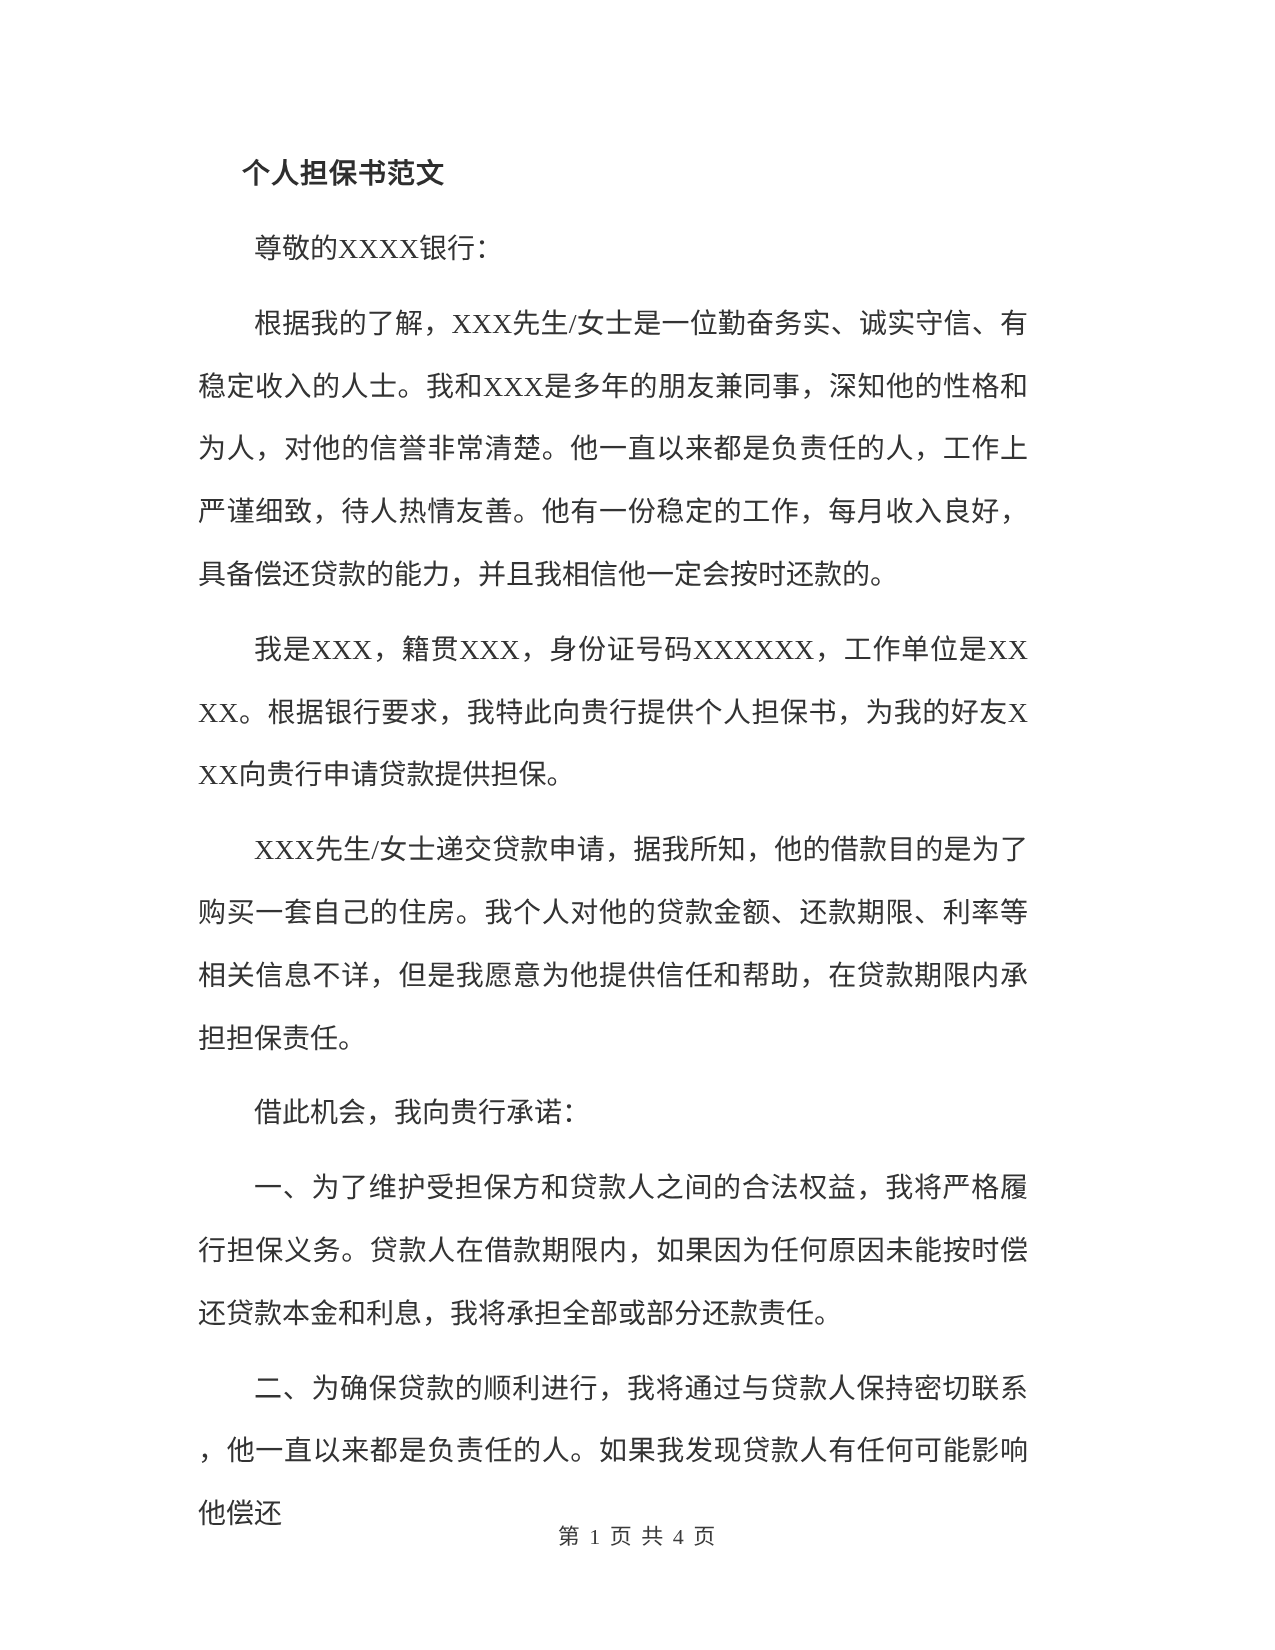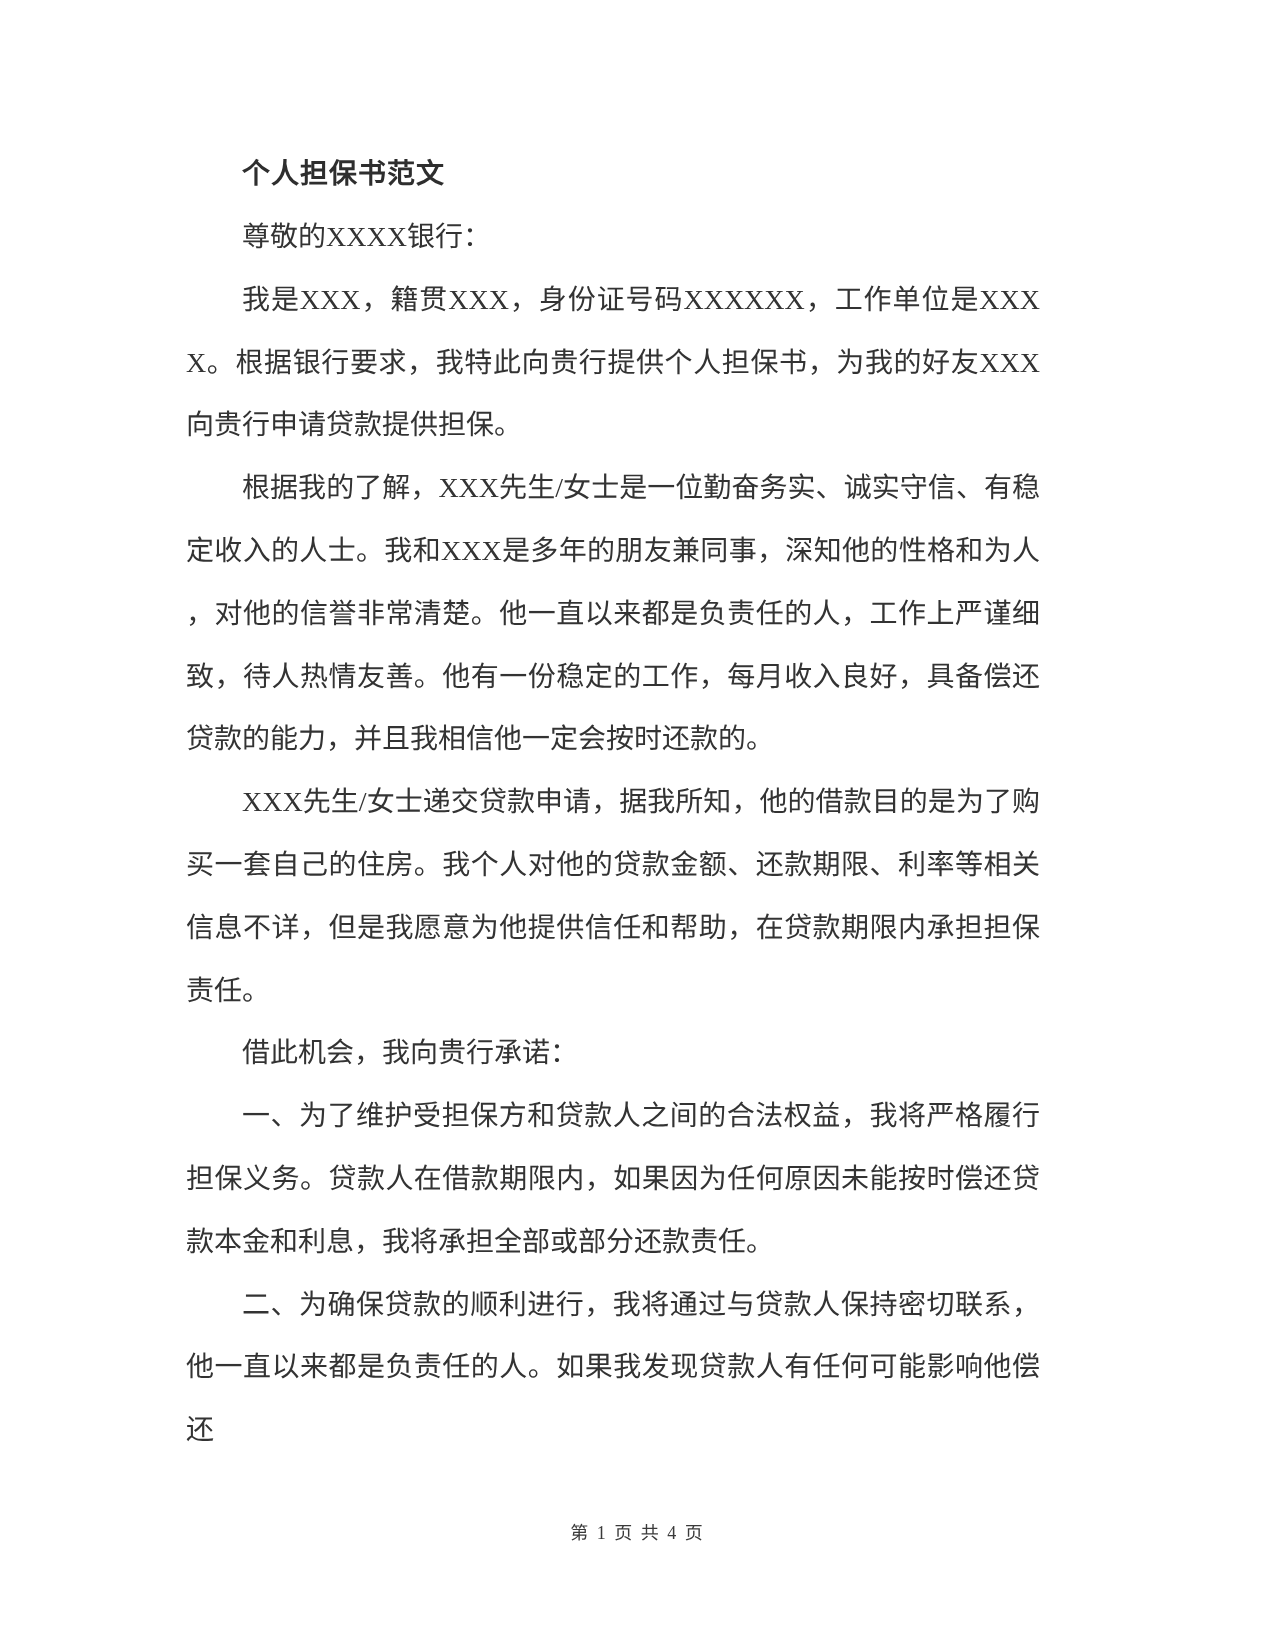--- a/index.html
+++ b/index.html
@@ -25,52 +25,52 @@
     font-size: 28px;
     font-weight: 700;
     line-height: 64px;
     letter-spacing: 1px;
     color: #2e2e2e;
   }
   .doc-body {
     margin: 0;
   }
   .doc-body p {
-    margin: 0;
+    margin: 12px;
     font-size: 28px;
     line-height: 62.8px;
     text-indent: 2em;              
     text-align: justify;
     text-justify: inter-ideograph;
     line-break: anywhere;          
     word-break: break-all;
     color: #333333;
   }
   .page-footer {
     position: absolute;
     left: 0;
     top: 1518px;
     width: 100%;
     text-align: center;
-    font-size: 18px;
+    font-size: 22px;
     letter-spacing: 2px;
     color: #3a3a3a;
   }
 </style>
 </head>
 <body>
 
 <div class="page">
 
   <h1 class="doc-title">个人担保书范文</h1>
 
   <div class="doc-body">
     <p>尊敬的XXXX银行：</p>
+    <p>根据我的了解，XXX先生/女士是一位勤奋务实、诚实守信、有稳定收入的人士。我和XXX是多年的朋友兼同事，深知他的性格和为人，对他的信誉非常清楚。他一直以来都是负责任的人，工作上严谨细致，待人热情友善。他有一份稳定的工作，每月收入良好，具备偿还贷款的能力，并且我相信他一定会按时还款的。</p>
     <p>我是XXX，籍贯XXX，身份证号码XXXXXX，工作单位是XXXX。根据银行要求，我特此向贵行提供个人担保书，为我的好友XXX向贵行申请贷款提供担保。</p>
-    <p>根据我的了解，XXX先生/女士是一位勤奋务实、诚实守信、有稳定收入的人士。我和XXX是多年的朋友兼同事，深知他的性格和为人，对他的信誉非常清楚。他一直以来都是负责任的人，工作上严谨细致，待人热情友善。他有一份稳定的工作，每月收入良好，具备偿还贷款的能力，并且我相信他一定会按时还款的。</p>
     <p>XXX先生/女士递交贷款申请，据我所知，他的借款目的是为了购买一套自己的住房。我个人对他的贷款金额、还款期限、利率等相关信息不详，但是我愿意为他提供信任和帮助，在贷款期限内承担担保责任。</p>
     <p>借此机会，我向贵行承诺：</p>
     <p>一、为了维护受担保方和贷款人之间的合法权益，我将严格履行担保义务。贷款人在借款期限内，如果因为任何原因未能按时偿还贷款本金和利息，我将承担全部或部分还款责任。</p>
     <p>二、为确保贷款的顺利进行，我将通过与贷款人保持密切联系，他一直以来都是负责任的人。如果我发现贷款人有任何可能影响他偿还</p>
   </div>
 
   <div class="page-footer">第 1 页 共 4 页</div>
 
 </div>
 

